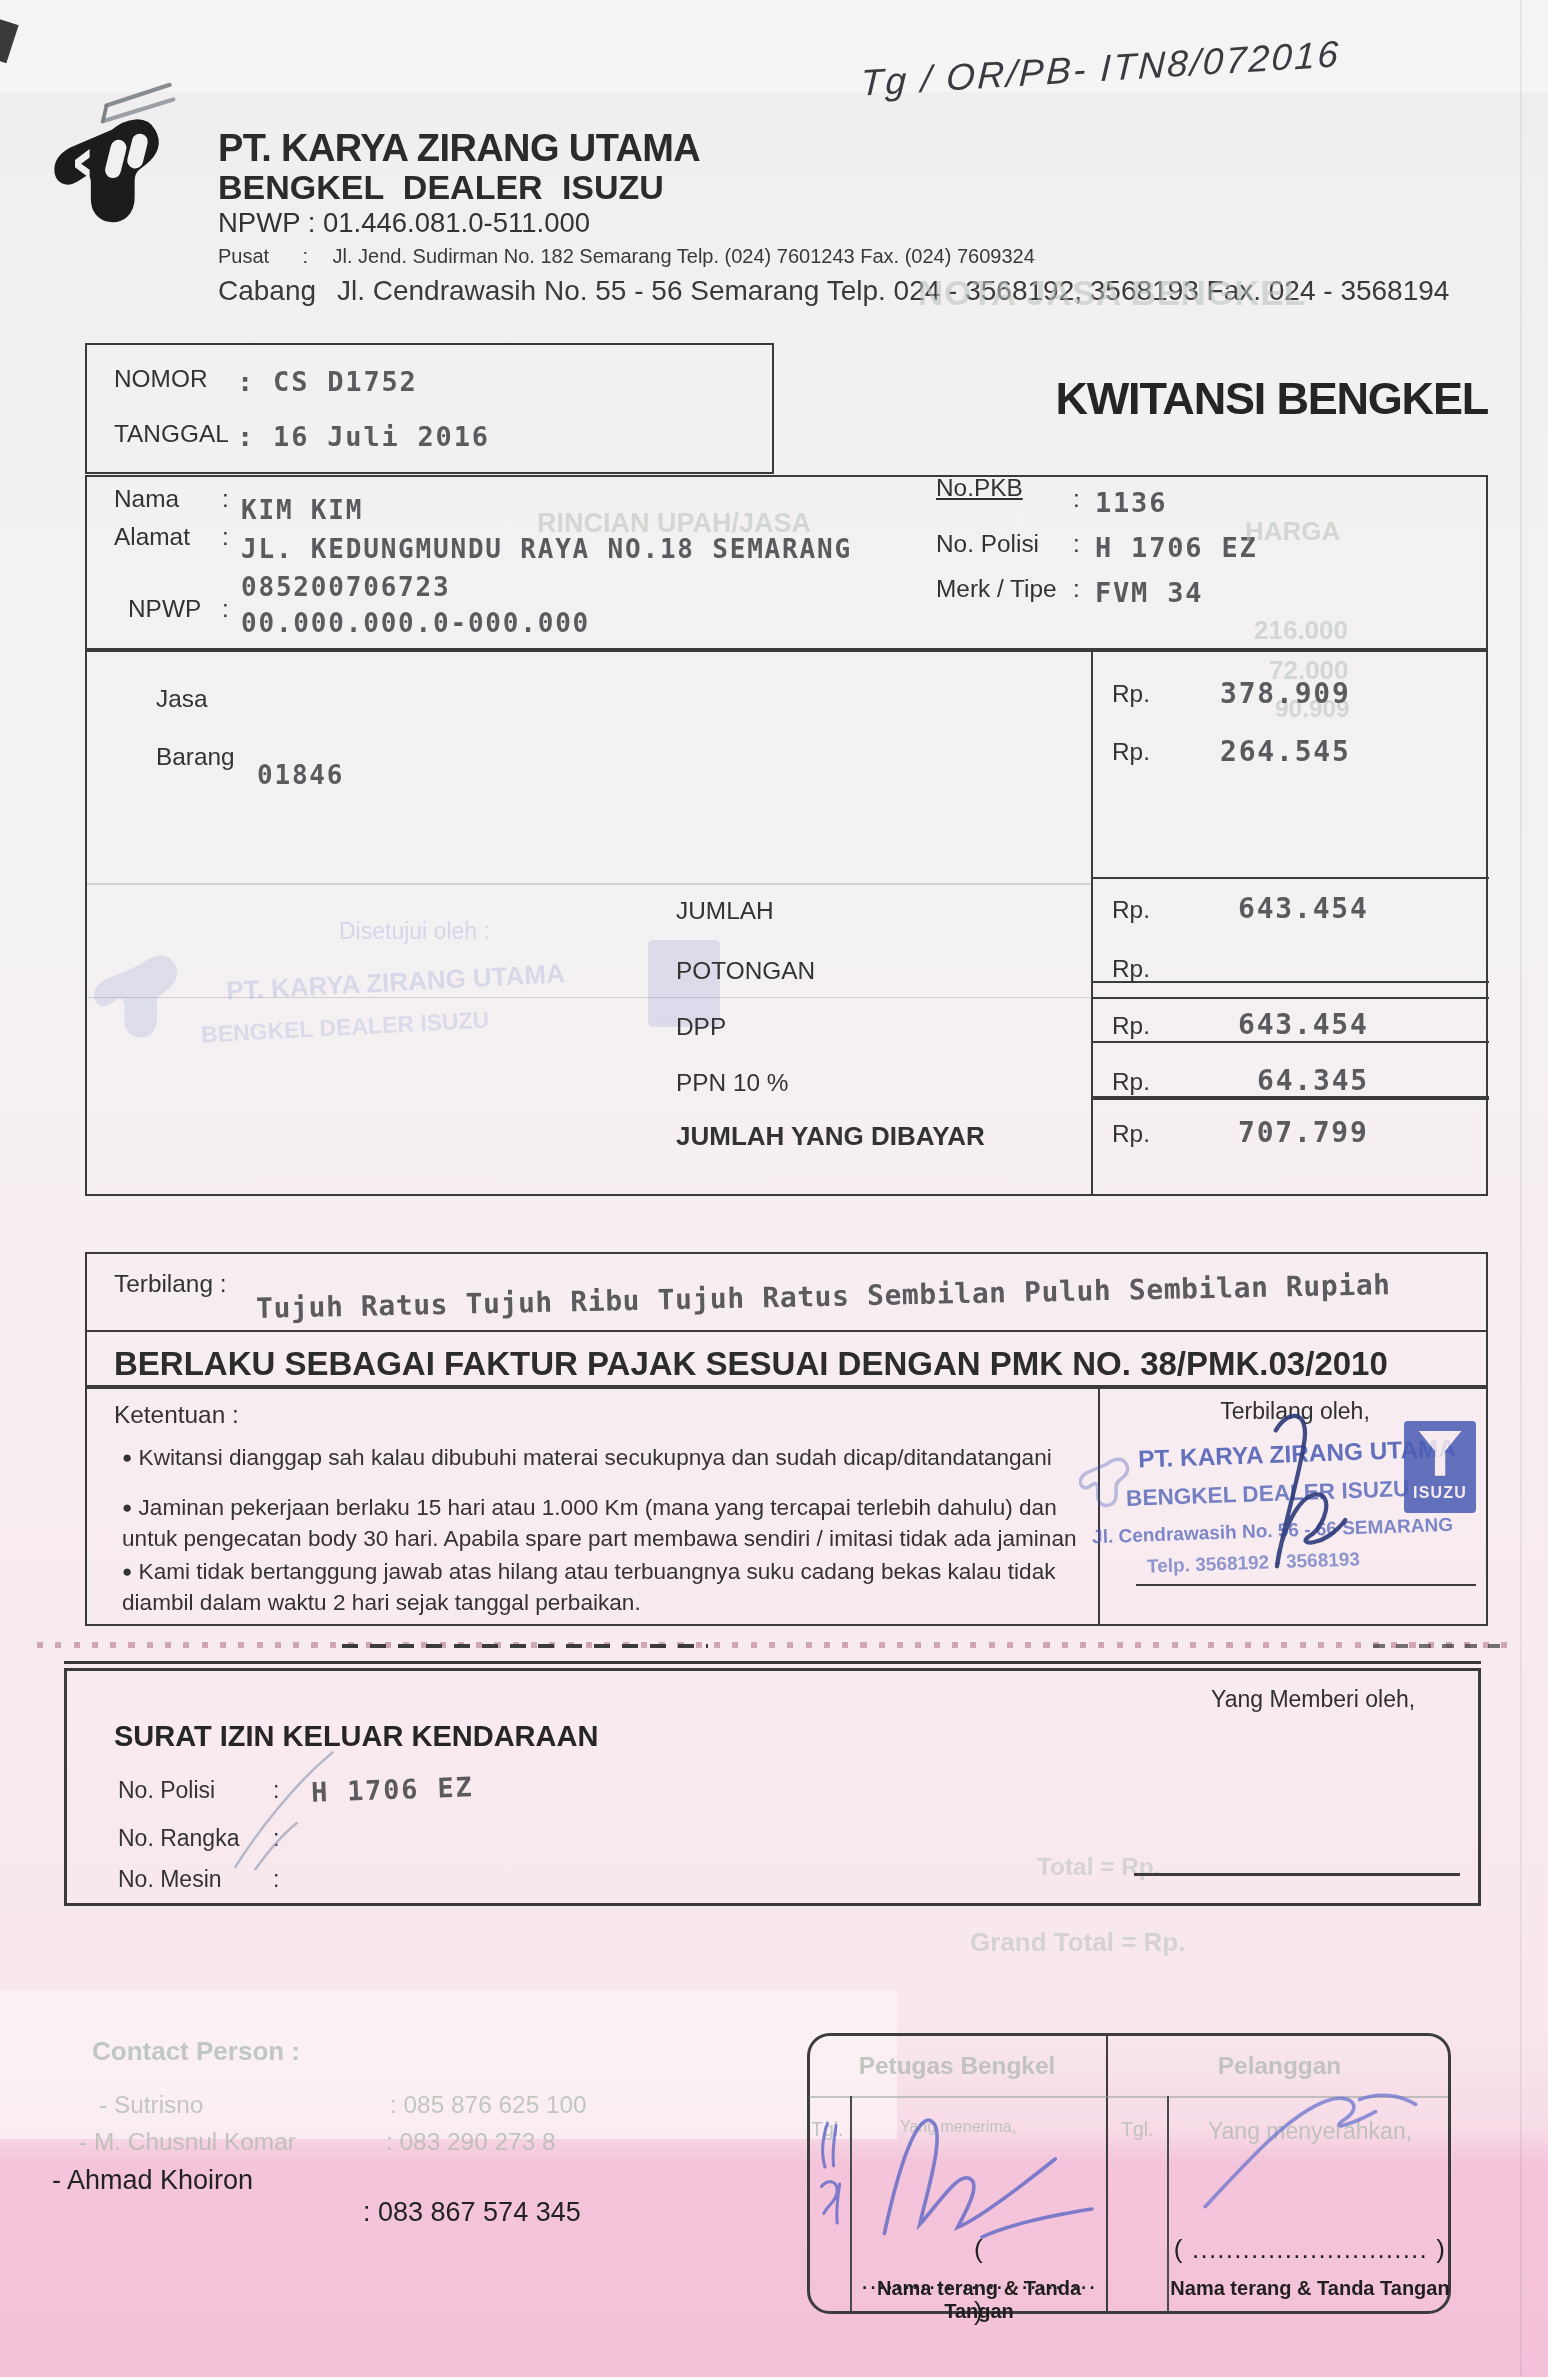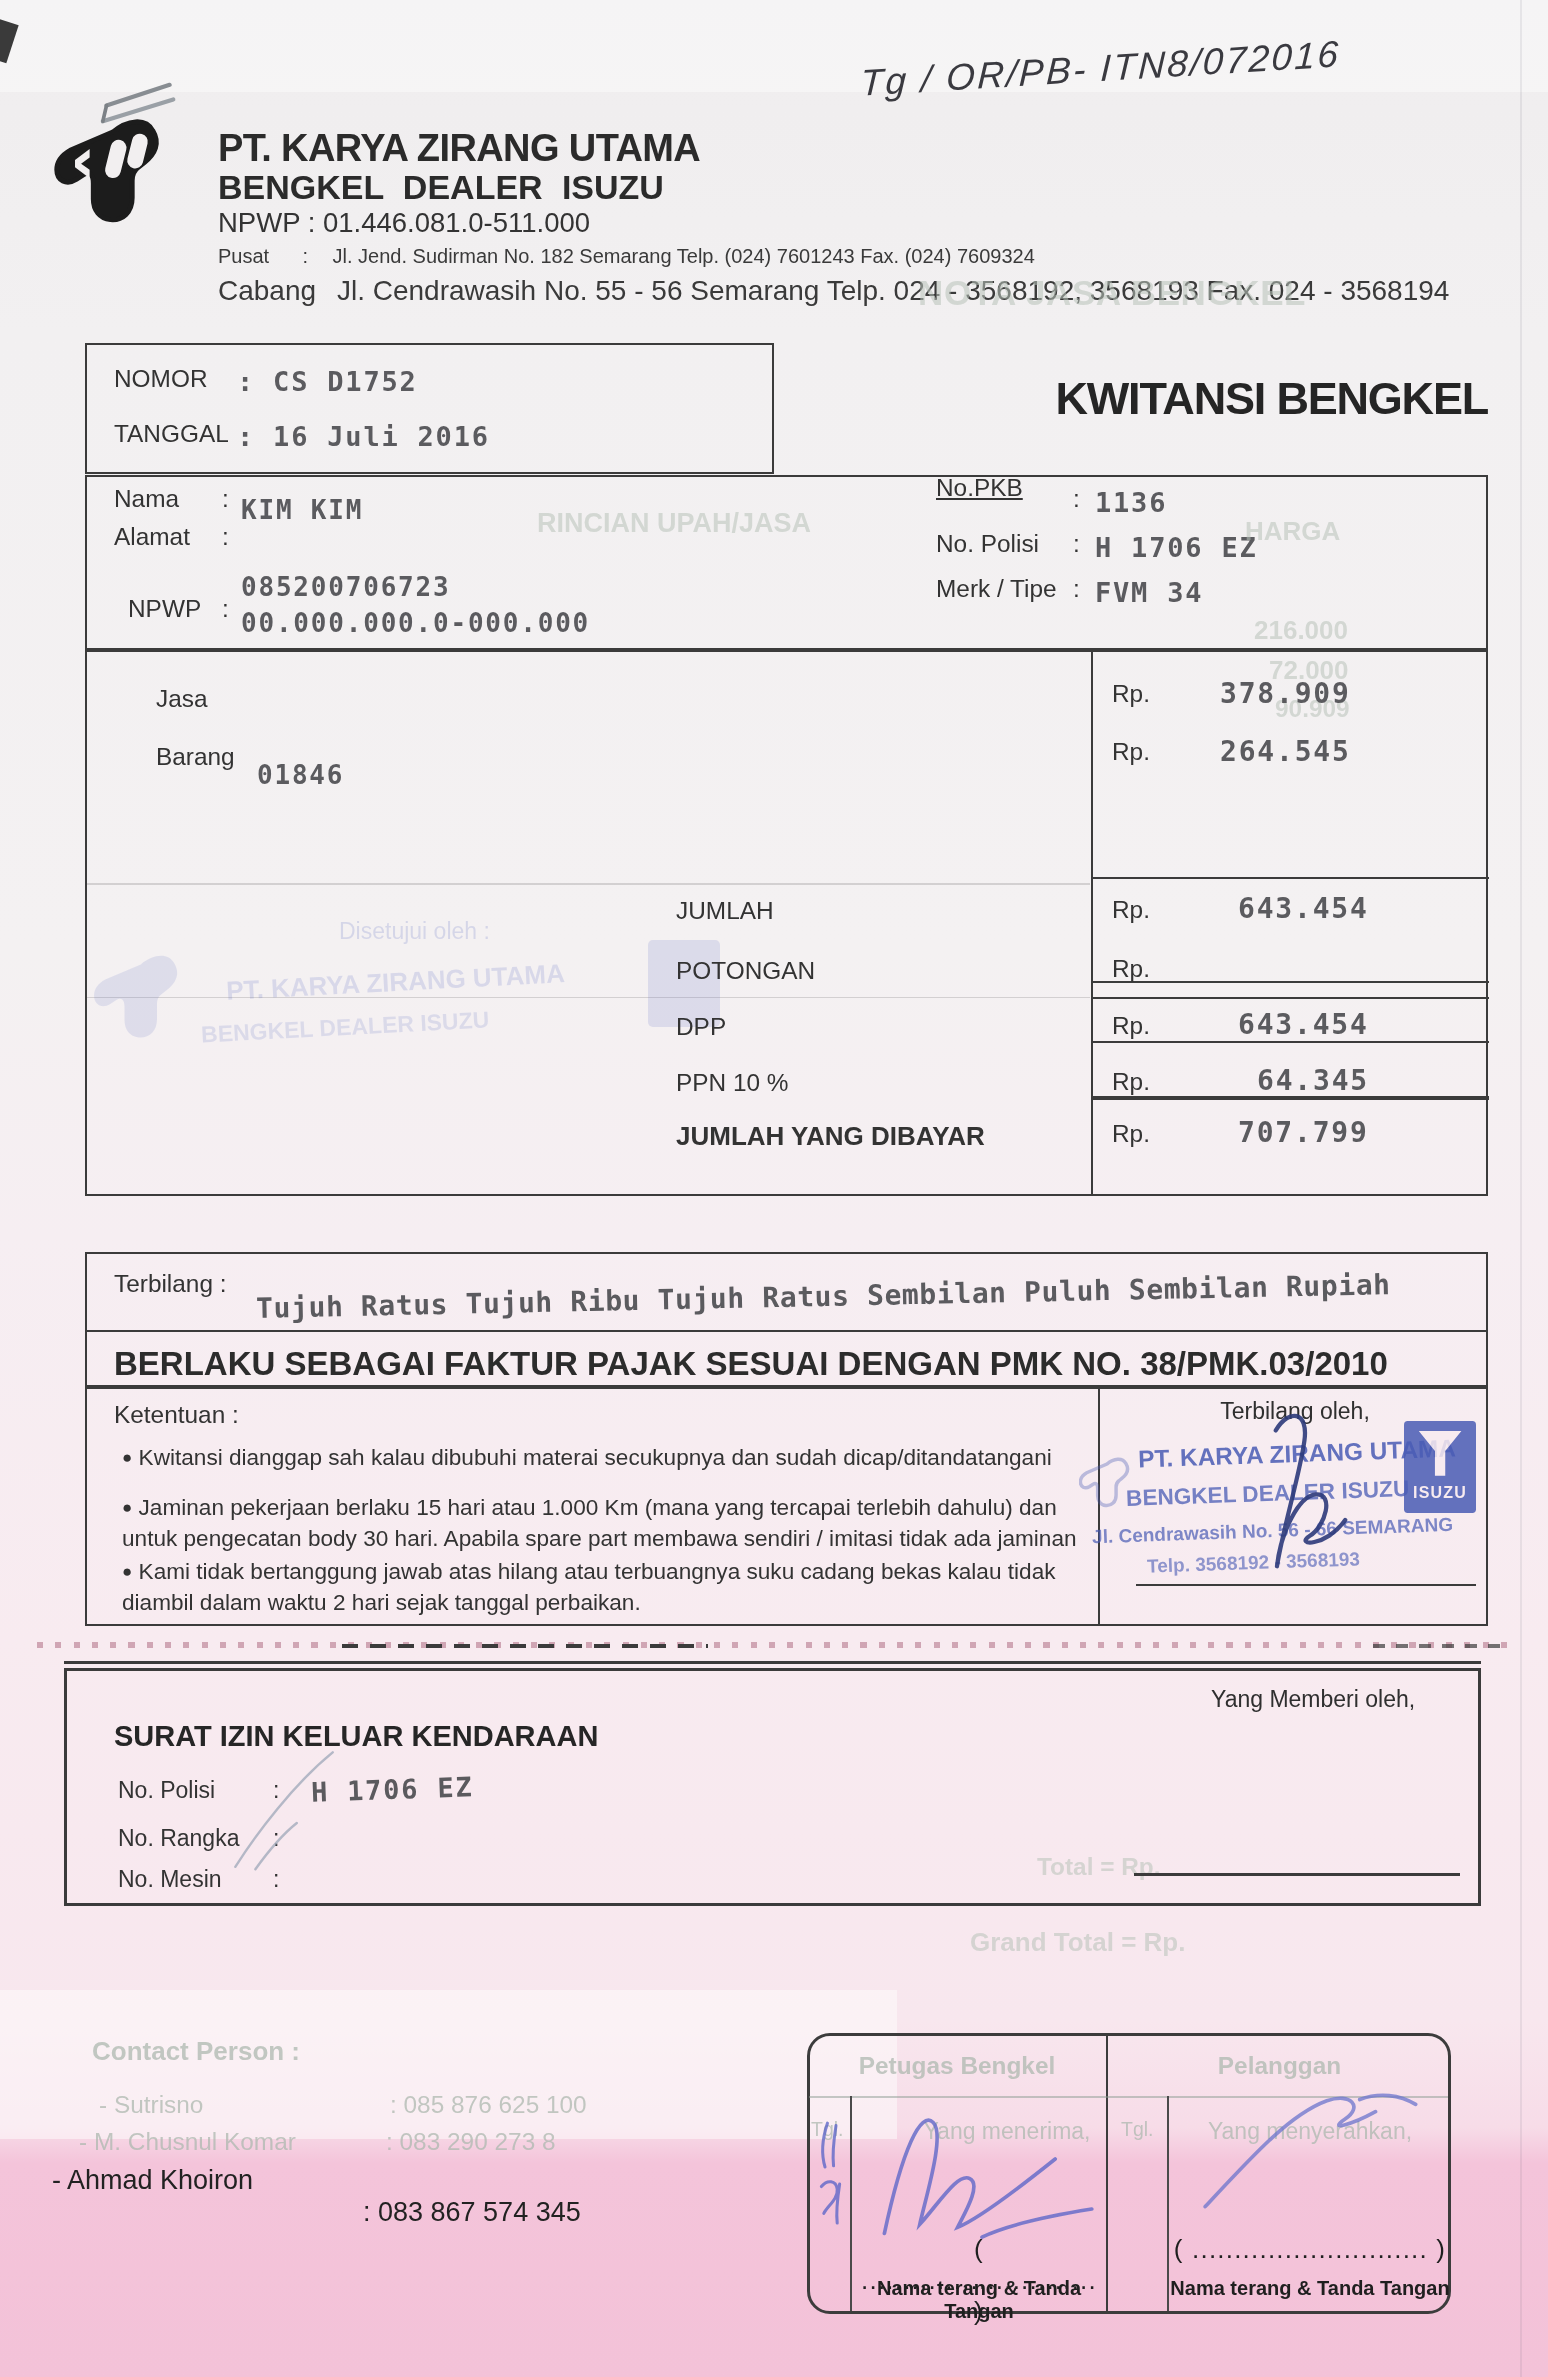--- a/index.html
+++ b/index.html
@@ -70,20 +70,21 @@
   <div class="abs dm" style="left:237px;top:421px;font-size:27px;">: 16 Juli 2016</div>
 
   <div class="abs" style="left:854px;top:373px;width:634px;text-align:right;font-size:45px;font-weight:bold;letter-spacing:-1.2px;color:#252525;">KWITANSI BENGKEL</div>
 
   <div class="abs box" style="left:85px;top:475px;width:1403px;height:175px;"></div>
   <div class="abs lbl" style="left:114px;top:485px;">Nama</div>
   <div class="abs lbl" style="left:222px;top:485px;">:</div>
   <div class="abs dm" style="left:241px;top:495px;font-size:26px;">KIM KIM</div>
   <div class="abs lbl" style="left:114px;top:523px;">Alamat</div>
   <div class="abs lbl" style="left:222px;top:523px;">:</div>
+  <div class="abs dm" style="left:241px;top:534px;font-size:26px;">JL. KEDUNGMUNDU RAYA NO.18 SEMARANG</div>
   <div class="abs dm" style="left:241px;top:572px;font-size:26px;">085200706723</div>
   <div class="abs lbl" style="left:128px;top:595px;text-align:right;">NPWP</div>
   <div class="abs lbl" style="left:222px;top:595px;">:</div>
   <div class="abs dm" style="left:241px;top:608px;font-size:26px;">00.000.000.0-000.000</div>
 
   <div class="abs lbl" style="left:936px;top:474px;text-decoration:underline;">No.PKB</div>
   <div class="abs lbl" style="left:1073px;top:485px;">:</div>
   <div class="abs dm" style="left:1095px;top:487px;font-size:27px;">1136</div>
   <div class="abs lbl" style="left:936px;top:530px;">No. Polisi</div>
   <div class="abs lbl" style="left:1073px;top:530px;">:</div>
@@ -222,21 +223,21 @@
 
   <div class="abs" style="left:807px;top:2033px;width:644px;height:281px;border:3.1px solid #3c3c3c;border-radius:23px;box-sizing:border-box;"></div>
   <div class="abs" style="left:1106px;top:2033px;width:2.4px;height:281px;background:#3c3c3c;"></div>
   <div class="abs" style="left:809px;top:2096px;width:639px;height:1.8px;background:rgba(140,155,145,.5);"></div>
   <div class="abs" style="left:850px;top:2096px;width:1.8px;height:215px;background:#4a4a4a;"></div>
   <div class="abs" style="left:1167px;top:2096px;width:1.8px;height:215px;background:#4a4a4a;"></div>
 
   <div class="abs ghost ctr bold" style="left:807px;top:2052px;width:300px;font-size:24.4px;">Petugas Bengkel</div>
   <div class="abs ghost ctr bold" style="left:1108px;top:2052px;width:343px;font-size:24.4px;">Pelanggan</div>
   <div class="abs ghost" style="left:811px;top:2118px;font-size:19.5px;">Tgl.</div>
-  <div class="abs ghost ctr" style="left:864px;top:2118px;width:286px;font-size:23px;">Yang menerima,</div>
+  <div class="abs ghost ctr" style="left:815px;top:2118px;width:286px;font-size:16px;">Yang menerima,</div>
   <div class="abs ghost" style="left:1121px;top:2118px;font-size:19.5px;">Tgl.</div>
   <div class="abs ghost ctr" style="left:1169px;top:2118px;width:282px;font-size:23px;">Yang menyerahkan,</div>
 
   <svg class="abs" style="left:809px;top:2111px;" width="43" height="134" viewBox="0 0 70 220">
     <path d="M30 20 C20 50 20 72 26 92 M44 24 C40 50 38 72 40 90 M20 124 C30 112 44 114 46 128 C48 144 30 156 24 168 M50 120 C46 146 44 166 46 184" stroke="#5f68c8" stroke-width="5" fill="none" opacity=".8" stroke-linecap="round"></path>
   </svg>
   <svg class="abs" style="left:860px;top:2099px;" width="244" height="153" viewBox="0 0 400 250">
     <path d="M40 220 C70 80 100 18 120 38 C140 58 108 160 98 205 C130 170 160 120 180 130 C200 140 170 190 160 210 C195 196 280 130 320 98 M200 226 C250 202 330 188 380 180" stroke="#5f68c8" stroke-width="6" fill="none" opacity=".8" stroke-linecap="round"></path>
   </svg>
   <svg class="abs" style="left:1177px;top:2074px;" width="262" height="146" viewBox="0 0 430 240">

